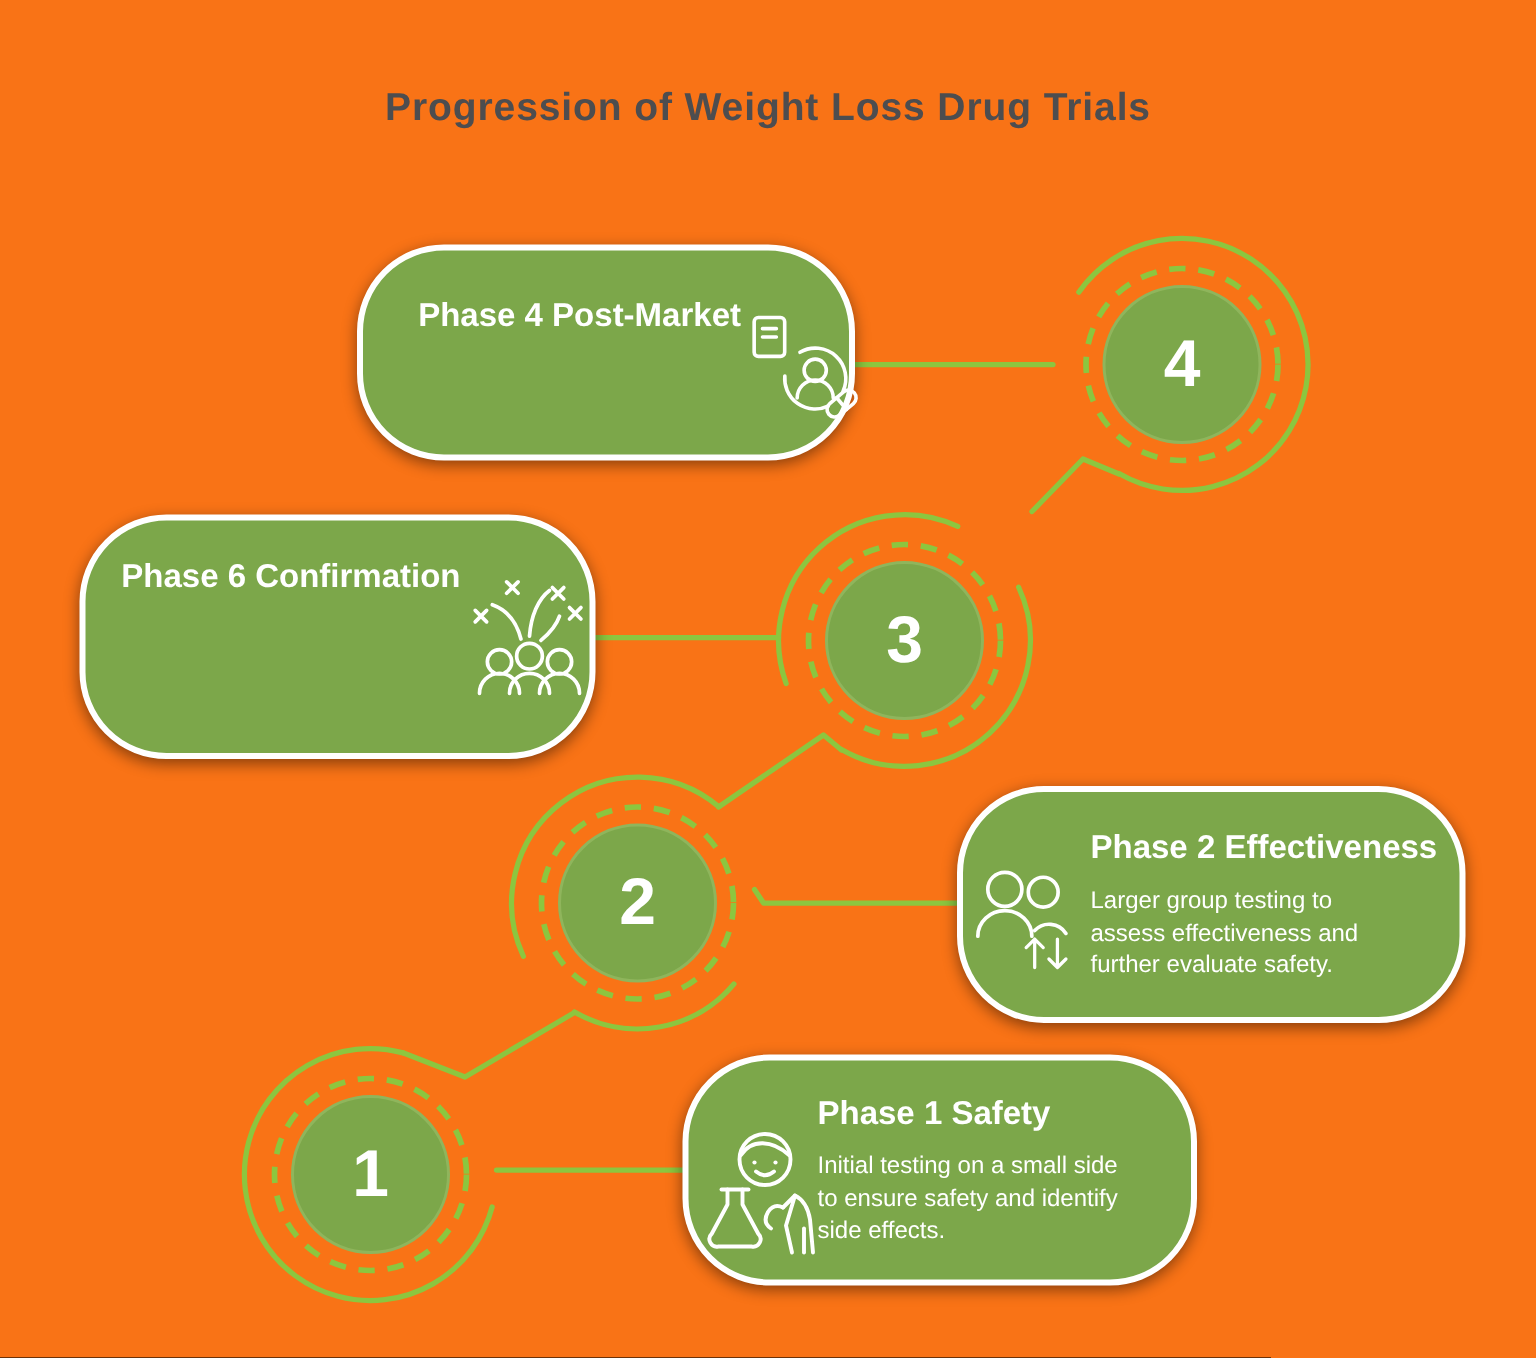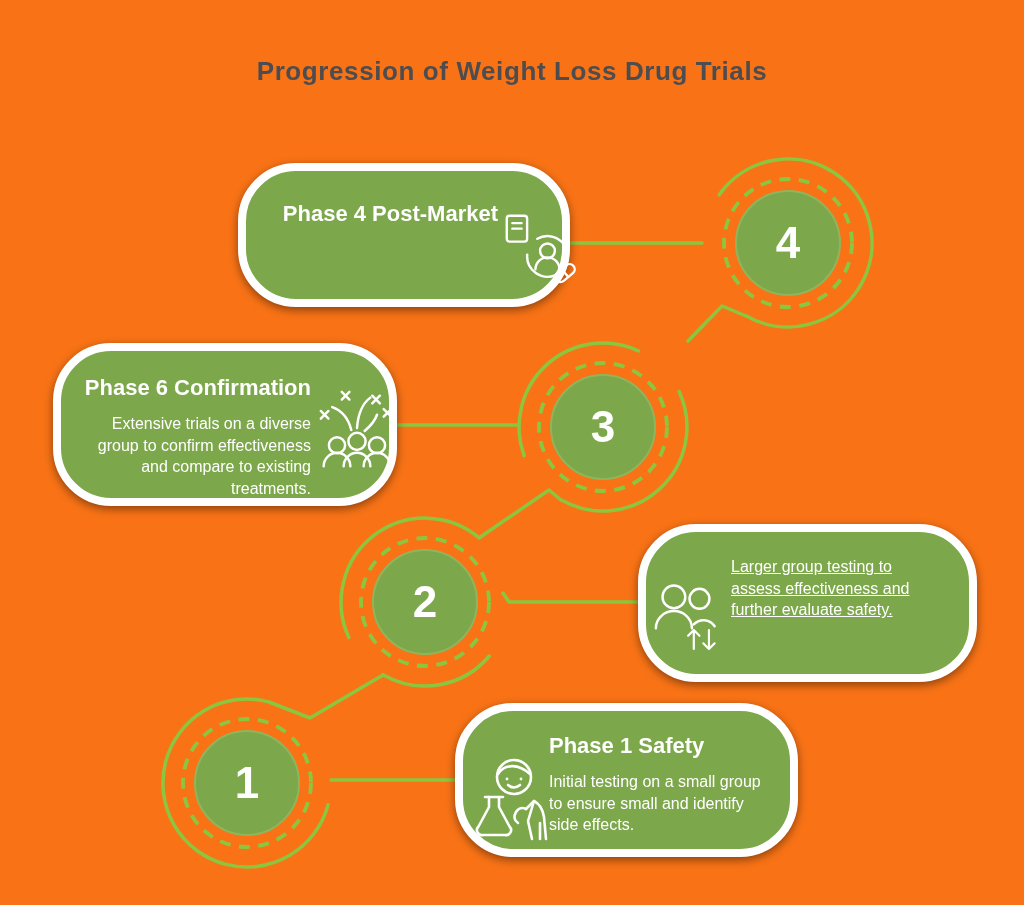--- a/index.html
+++ b/index.html
@@ -8,21 +8,21 @@
     font-family:"Liberation Sans", sans-serif; overflow:hidden;
   }
   .page-title {
     position:absolute; top:56px; left:0; width:100%; margin:0;
     text-align:center; color:#4D4D4F; font-size:26px; font-weight:bold;
     letter-spacing:0.6px;
   }
   svg.lines { position:absolute; left:0; top:0; width:1024px; height:905px; }
 
   .card {
-    position:absolute; background:#7CA74A; border:8px solid #ffffff;
+    position:absolute; background:#7CA74A; border:4px solid #ffffff;
     border-radius:58px; box-sizing:border-box;
     box-shadow:0 3px 10px rgba(0,0,0,0.45);
   }
   .card .txt { position:absolute; color:#fff; }
   .card h2 { margin:0 0 12px 0; font-size:22px; font-weight:bold; color:#fff; white-space:nowrap; }
   .card p  { margin:0; font-size:16px; line-height:1.35; color:#fff; }
   .card .icon { position:absolute; }
   .icon svg { display:block; width:100%; height:100%; }
 
   
@@ -31,21 +31,21 @@
   .c4 .icon { left:258px; top:40px; width:74px; height:76px; }
 
   
   .c3 { left:53px; top:343px; width:344px; height:163px; }
   .c3 .txt { left:22px; top:24px; width:228px; text-align:right; }
   .c3 .icon { left:256px; top:36px; width:80px; height:86px; }
 
   
   .c2 { left:638px; top:524px; width:339px; height:158px; }
   .c2 .txt { left:85px; top:24px; width:236px; text-align:left; }
-  .c2 .txt p { width:208px;text-decoration:underline; }
+  .c2 .txt p { width:208px; }
   .c2 .icon { left:8px; top:42px; width:72px; height:78px; }
 
   
   .c1 { left:455px; top:703px; width:343px; height:154px; }
   .c1 .txt { left:86px; top:22px; width:236px; text-align:left; }
   .c1 .txt p { width:216px; }
   .c1 .icon { left:8px; top:40px; width:82px; height:94px; }
 
   .step-circle {
     position:absolute; width:106px; height:106px; border-radius:50%;
@@ -111,21 +111,20 @@
             <path d="M 66 60.5 V 71.5"></path>
           </g>
         </g>
       </svg>
     </div>
   </div>
 
   <div class="card c3">
     <div class="txt">
       <h2>Phase 6 Confirmation</h2>
-      <p>Extensive trials on a diverse group to confirm effectiveness and compare to existing treatments.</p>
     </div>
     <div class="icon">
       <svg viewBox="0 0 84 88">
         <g class="white-line">
           <path d="M 36 44 C 33 32 27 24 16 20"></path>
           <path d="M 42 42 C 43 28 48 16 56 10"></path>
           <path d="M 50 45 C 56 40 61 34 63 28"></path>
           <path d="M 4 24 l 8 8 M 12 24 l -8 8"></path>
           <path d="M 26 4 l 8 8 M 34 4 l -8 8"></path>
           <path d="M 58 8 l 8 8 M 66 8 l -8 8"></path>
@@ -150,20 +149,21 @@
           <circle cx="48" cy="25" r="10.5"></circle>
           <path d="M 42 52 A 14 14 0 0 1 64 54"></path>
           <g stroke-width="2.3">
             <path d="M 42 78 V 58 M 36 64 L 42 58 L 48 64"></path>
             <path d="M 58 58 V 78 M 52 72 L 58 78 L 64 72"></path>
           </g>
         </g>
       </svg>
     </div>
     <div class="txt">
+      <h2>Phase 2 Effectiveness</h2>
       <p>Larger group testing to assess effectiveness and further evaluate safety.</p>
     </div>
   </div>
 
   <div class="card c1">
     <div class="icon">
       <svg viewBox="0 0 80 94">
         <g class="white-line">
           <circle cx="42" cy="26" r="17"></circle>
           <path d="M 26 23 C 33 12 47 13 58 23"></path>
@@ -174,21 +174,21 @@
           <path d="M 17 46 V 56 L 6.5 75.5 A 5 5 0 0 0 11 84 H 33 A 5 5 0 0 0 37.5 75.5 L 27 56 V 46"></path>
           <path d="M 46 72 Q 40 68 44 61 Q 48 55 54 58"></path>
           <path d="M 54 58 L 62 50 Q 70 54 72 66 L 74 88"></path>
           <path d="M 62 50 L 56 70 L 60 88"></path>
           <path d="M 68 72 V 88"></path>
         </g>
       </svg>
     </div>
     <div class="txt">
       <h2>Phase 1 Safety</h2>
-      <p>Initial testing on a small group to ensure small and identify side effects.</p>
+      <p>Initial testing on a small side to ensure safety and identify side effects.</p>
     </div>
   </div>
 
   <div class="step-circle sc4">
     <span>4</span>
   </div>
   <div class="step-circle sc3">
     <span>3</span>
   </div>
   <div class="step-circle sc2">

